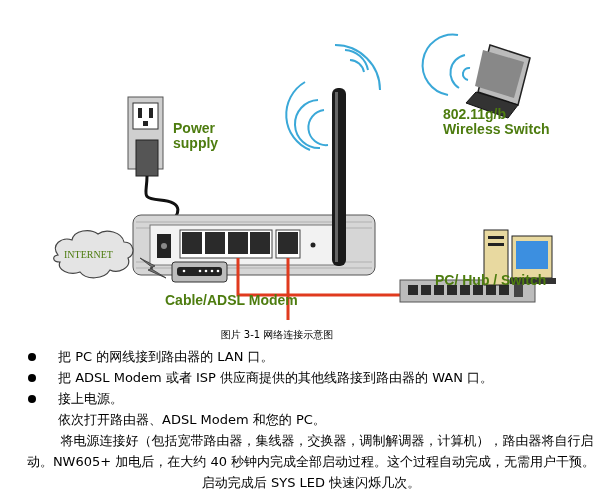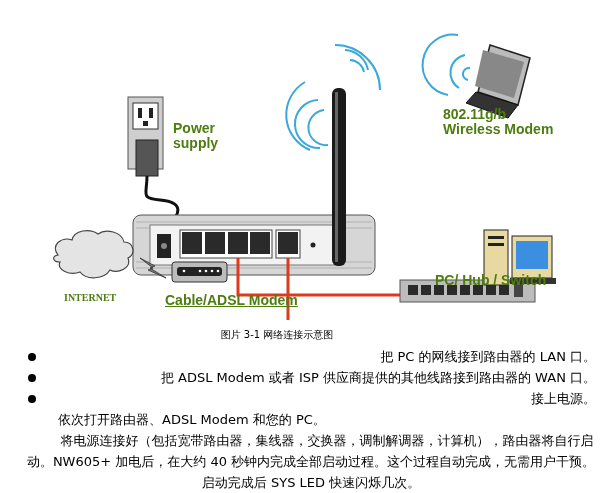--- a/index.html
+++ b/index.html
@@ -1,21 +1,21 @@
 <!DOCTYPE html>
 <html><head>
 <meta charset="utf-8">
 <style>
   * { margin:0; padding:0; box-sizing:border-box; }
   body { width:610px; height:493px; background:#fff; position:relative; overflow:hidden; font-family:"DejaVu Sans", sans-serif; color:#000; }
   #figure { position:absolute; left:0; top:0; width:610px; height:320px; }
   .lbl { position:absolute; font-family:"Liberation Sans", sans-serif; font-weight:bold; color:#4d7c0f; font-size:14px; line-height:15px; }
   #caption { position:absolute; top:328px; left:0; width:554px; text-align:center; font-size:10px; font-family:"DejaVu Sans", sans-serif; }
   #body-text { position:absolute; top:346px; left:26px; width:570px; font-size:13px; line-height:21px; }
-  .bullet { position:relative; padding-left:32px;text-align:right; }
+  .bullet { position:relative; padding-left:32px; }
   .bullet .dot { position:absolute; left:2px; top:7px; width:8px; height:8px; border-radius:50%; background:#000; }
   .indent { padding-left:32px; }
   .para { text-indent:32px;text-align:center; }
 </style>
 </head>
 <body>
 
 <div id="figure">
   <svg width="610" height="320" viewBox="0 0 610 320">
 
@@ -119,24 +119,24 @@
 
     <path d="M58 255 C50 245 62 236 72 240 C74 230 90 228 98 234 C106 228 122 232 124 242 C134 242 136 254 128 258 C132 268 118 274 110 270 C104 280 86 280 80 272 C70 276 56 270 60 262 C52 262 52 256 58 255 Z" fill="#e4e4e4" stroke="#444" stroke-width="1.2"></path>
   </svg>
 
   <div class="lbl" style="left:173px;top:121px;">
     <div>Power</div>
     <div>supply</div>
   </div>
   <div class="lbl" style="left:443px;top:107px;">
     <div>802.11g/b</div>
-    <div>Wireless Modem</div>
+    <div>Wireless Switch</div>
   </div>
-  <div class="lbl" style="left:64px;top:247px;font-family:'Liberation Serif',serif;font-size:10px;font-weight:bold;margin-top:43px;">INTERNET</div>
-  <div class="lbl" style="left:165px;top:293px;text-decoration:underline;">Cable/ADSL Modem</div>
+  <div class="lbl" style="left:64px;top:247px;font-family:'Liberation Serif',serif;font-size:10px;font-weight:normal;">INTERNET</div>
+  <div class="lbl" style="left:165px;top:293px;">Cable/ADSL Modem</div>
   <div class="lbl" style="left:435px;top:273px;">PC/ Hub / Switch</div>
 </div>
 
 <div id="caption">图片 3-1 网络连接示意图</div>
 
 <div id="body-text">
   <div class="bullet"><span class="dot"></span><span>把 PC 的网线接到路由器的 LAN 口。</span></div>
   <div class="bullet"><span class="dot"></span><span>把 ADSL Modem 或者 ISP 供应商提供的其他线路接到路由器的 WAN 口。</span></div>
   <div class="bullet"><span class="dot"></span><span>接上电源。</span></div>
   <div class="indent">依次打开路由器、ADSL Modem 和您的 PC。</div>

